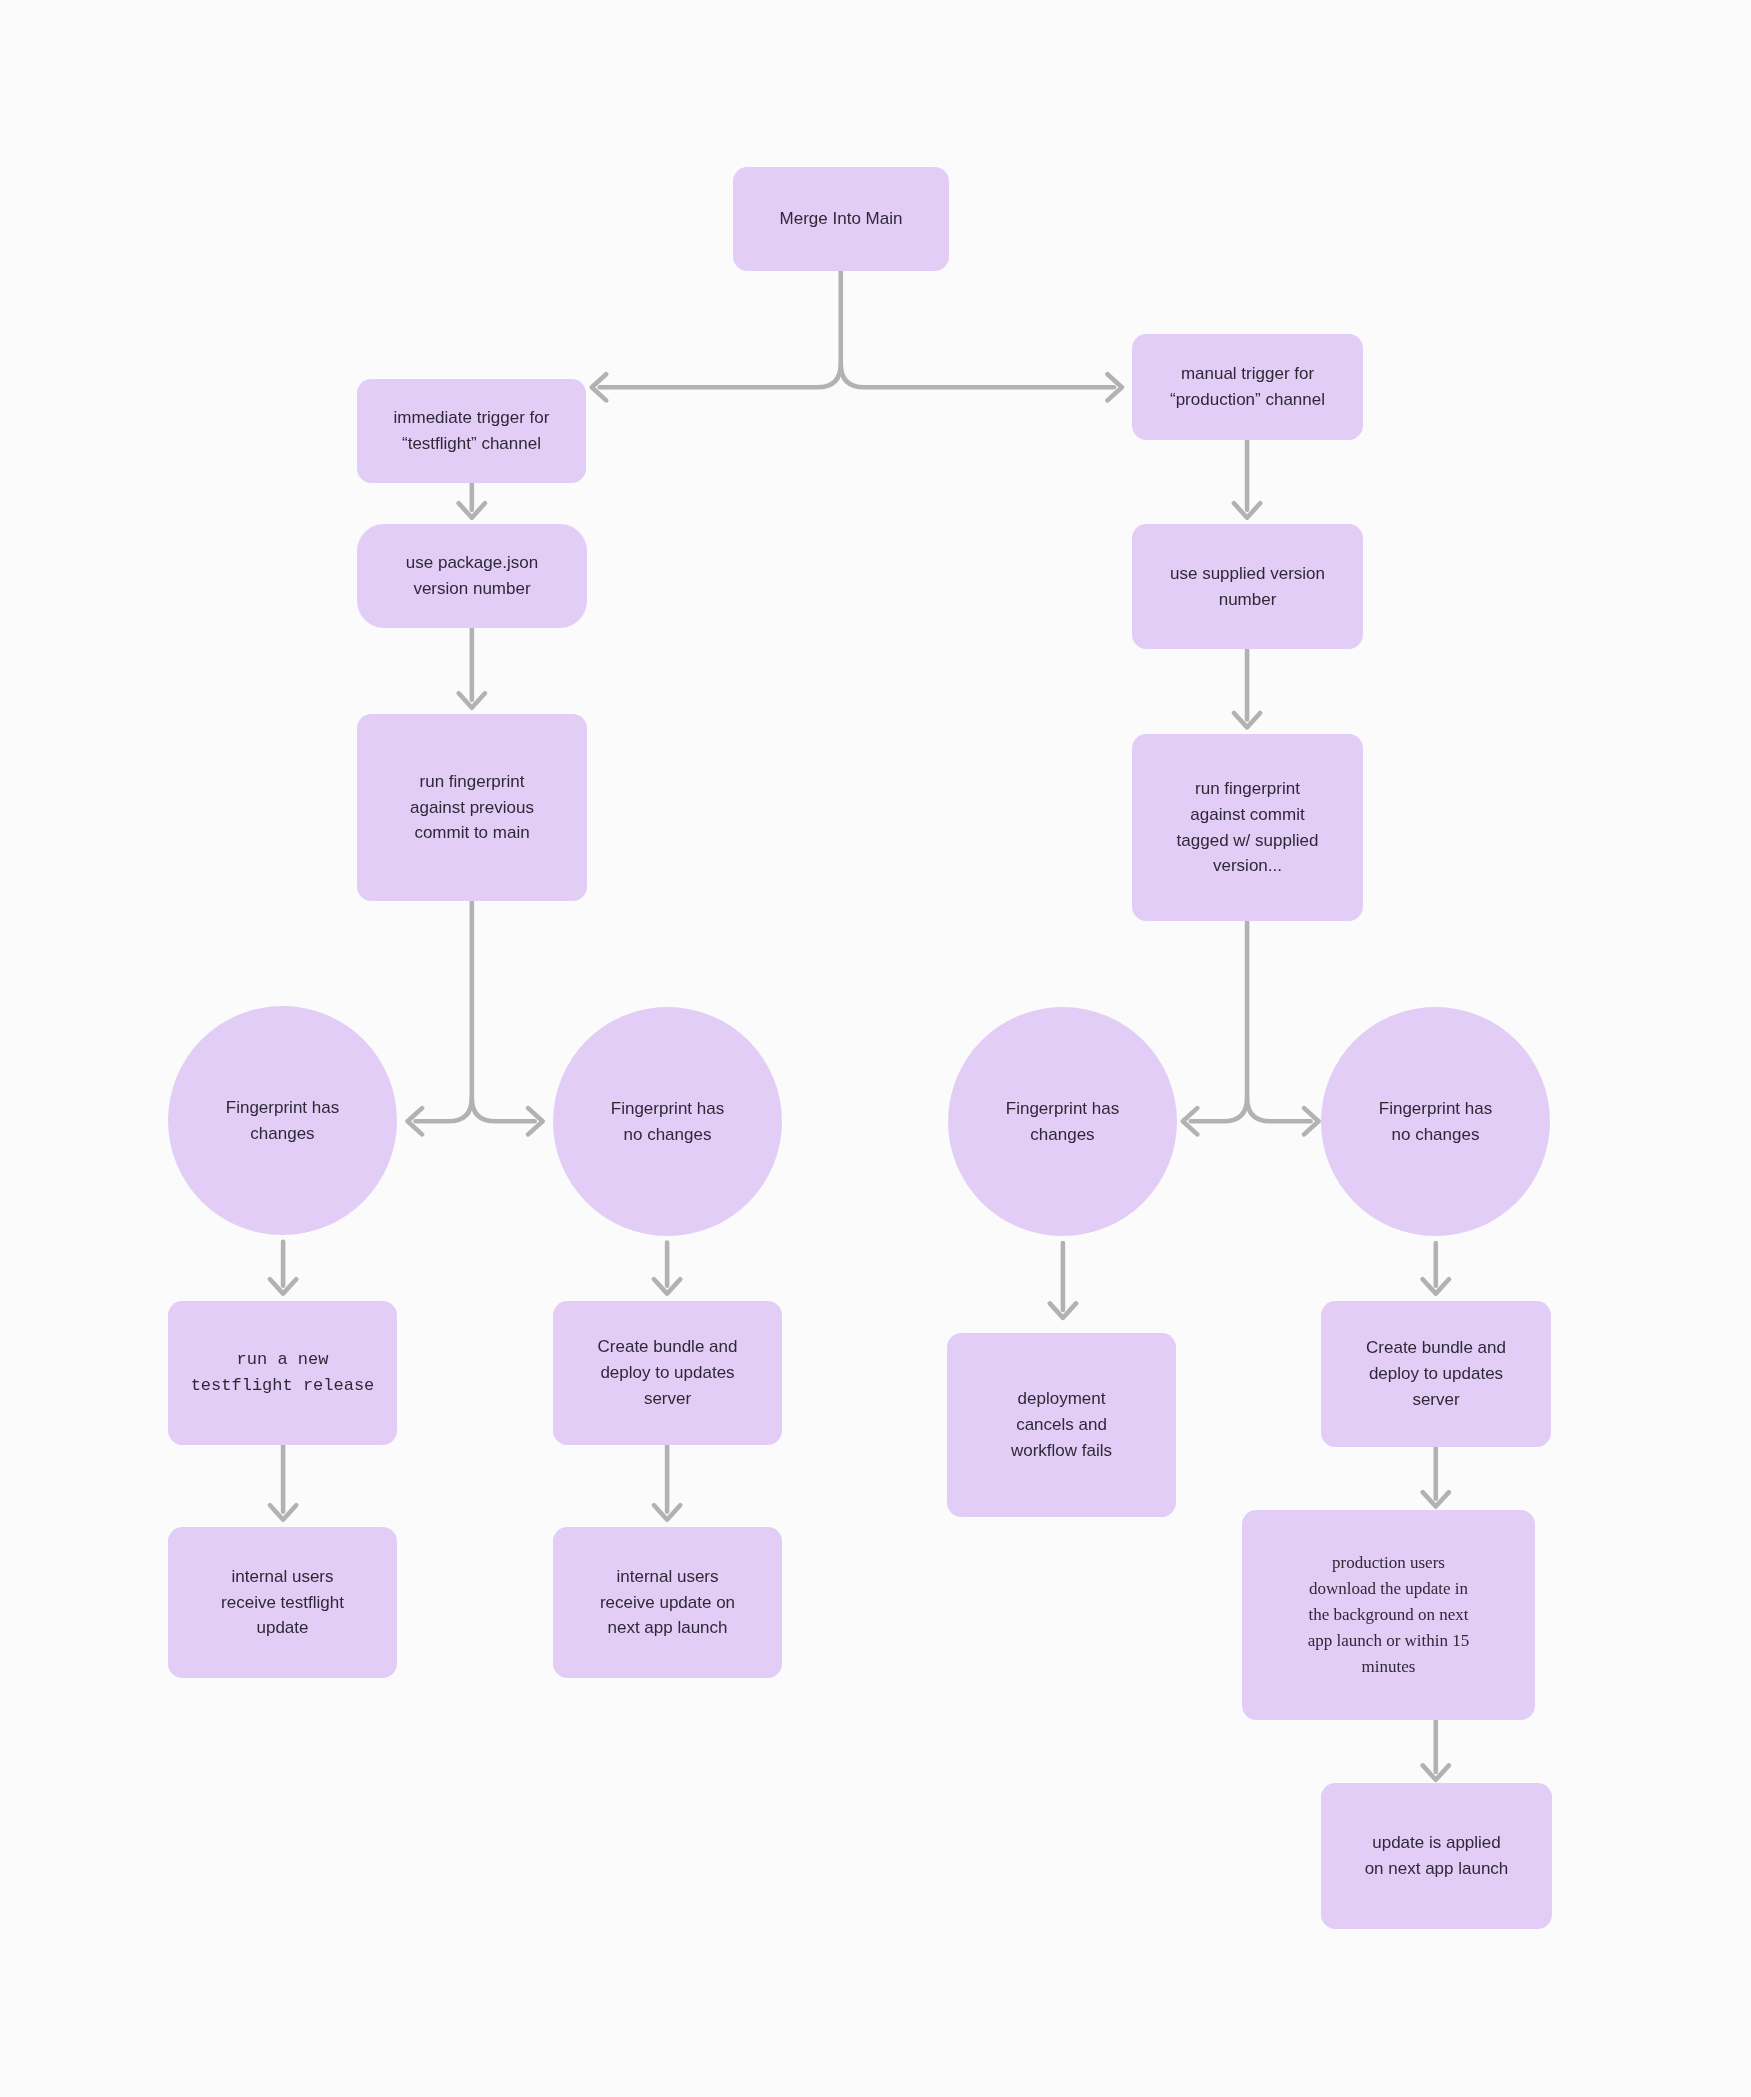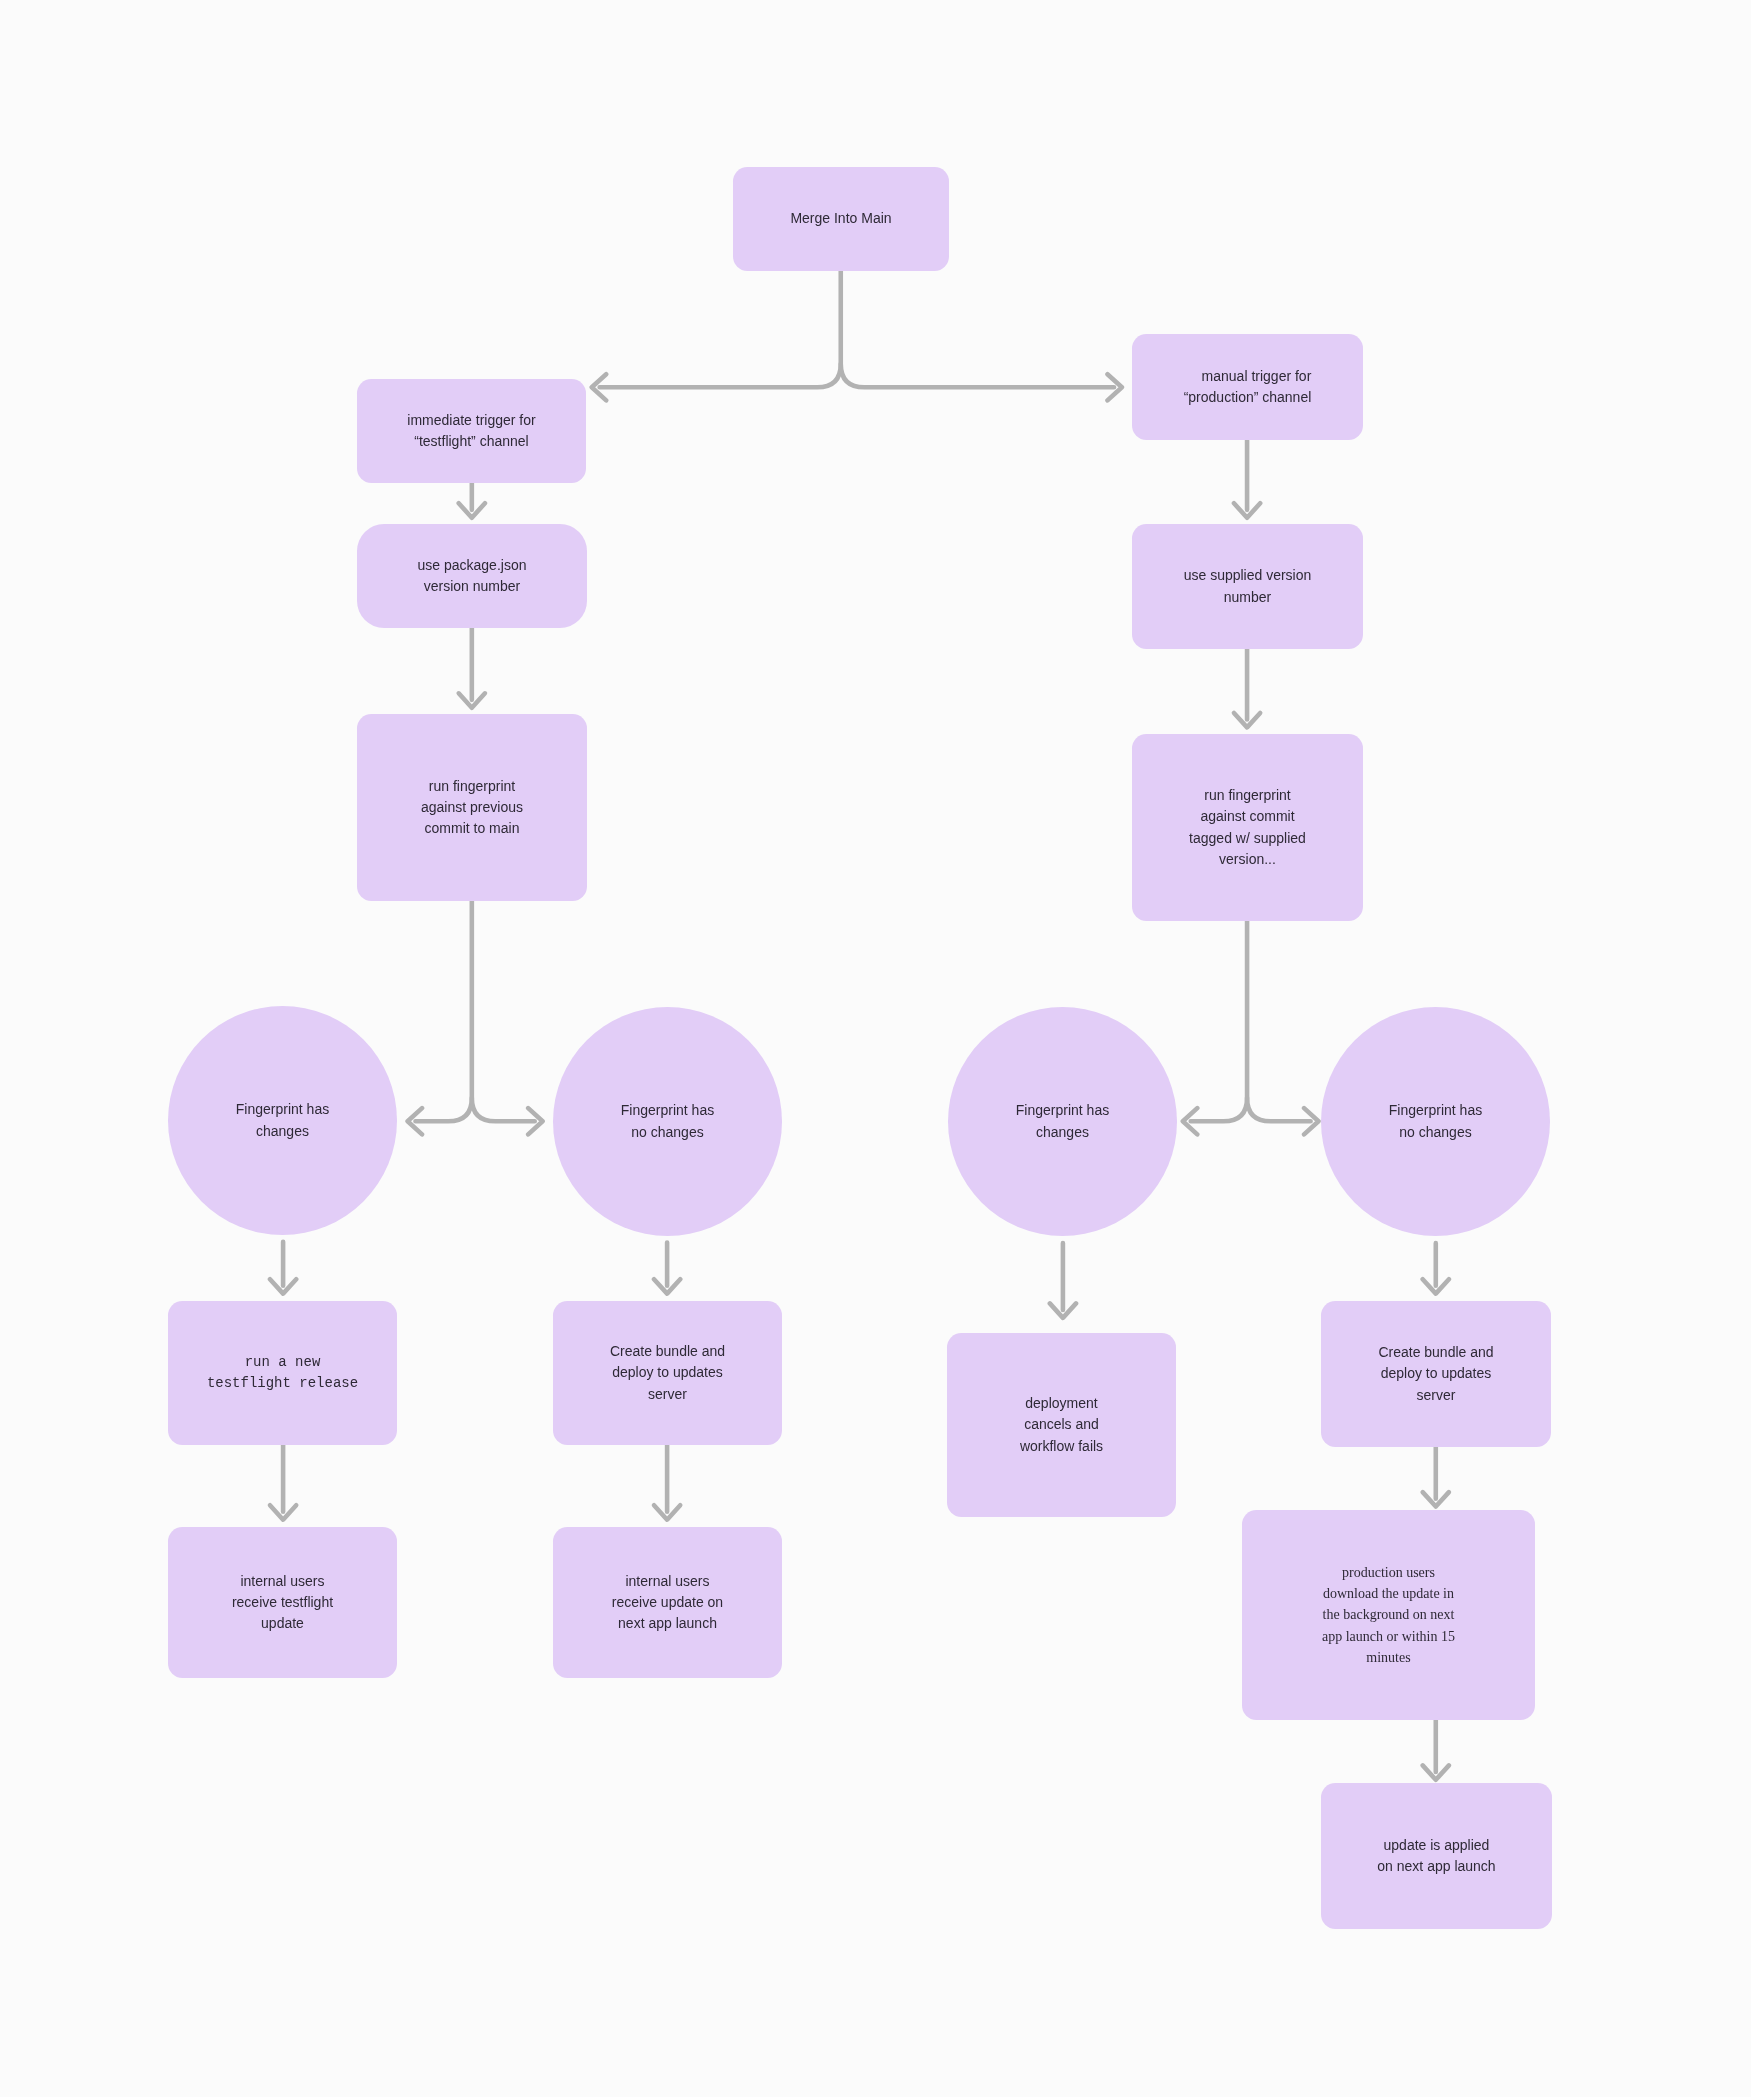--- a/index.html
+++ b/index.html
@@ -20,21 +20,21 @@
   }
   .node {
     position: absolute;
     background: var(--node-fill, #e2cdf7);
     color: var(--text, #2e2936);
     display: flex;
     align-items: center;
     justify-content: center;
     text-align: center;
     white-space: pre-line;
-    font-size: 14px;
+    font-size: 17px;
     line-height: 1.52;
     border-radius: 14.4px;
     box-sizing: border-box;
     padding: 6.6px 9.2px;
   }
   .node.circle {
     border-radius: 50%;
     padding: 6.6px 17px;
     text-align: center;
   }
@@ -49,21 +49,21 @@
     stroke: var(--arrow, #b2b2b2);
     stroke-width: 7;
     fill: none;
     stroke-linecap: round;
     stroke-linejoin: round;
   }
 
   
   #n-merge            { left:733px; top:167px;  width:216px; height:104px; }
   #n-trig-tf          { left:357px;  top:336px;  width:229px; height:104px;margin-top:43px; }
-  #n-trig-prod        { left:1132px; top:334px;  width:231px; height:106px;text-align:right; }
+  #n-trig-prod        { left:1132px; top:334px;  width:231px; height:106px; }
   #n-use-pkg          { left:357px;  top:524px;  width:230px; height:104px;border-radius:27px; }
   #n-use-supplied     { left:1132px; top:524px;  width:231px; height:125px; }
   #n-fp-prev          { left:357px;  top:714px; width:230px; height:187px; }
   #n-fp-tagged        { left:1132px; top:734px; width:231px; height:187px; }
   #n-c-changes-tf     { left:168px;  top:1006px; width:229px; height:229px; }
   #n-c-nochanges-tf   { left:553px;  top:1007px; width:229px; height:229px; }
   #n-c-changes-prod   { left:948px; top:1007px; width:229px; height:229px; }
   #n-c-nochanges-prod { left:1321px; top:1007px; width:229px; height:229px; }
   #n-new-tf-release   { left:168px;  top:1301px; width:229px; height:144px;font-family:Liberation Mono, monospace; }
   #n-bundle-tf        { left:553px;  top:1301px; width:229px; height:144px; }

